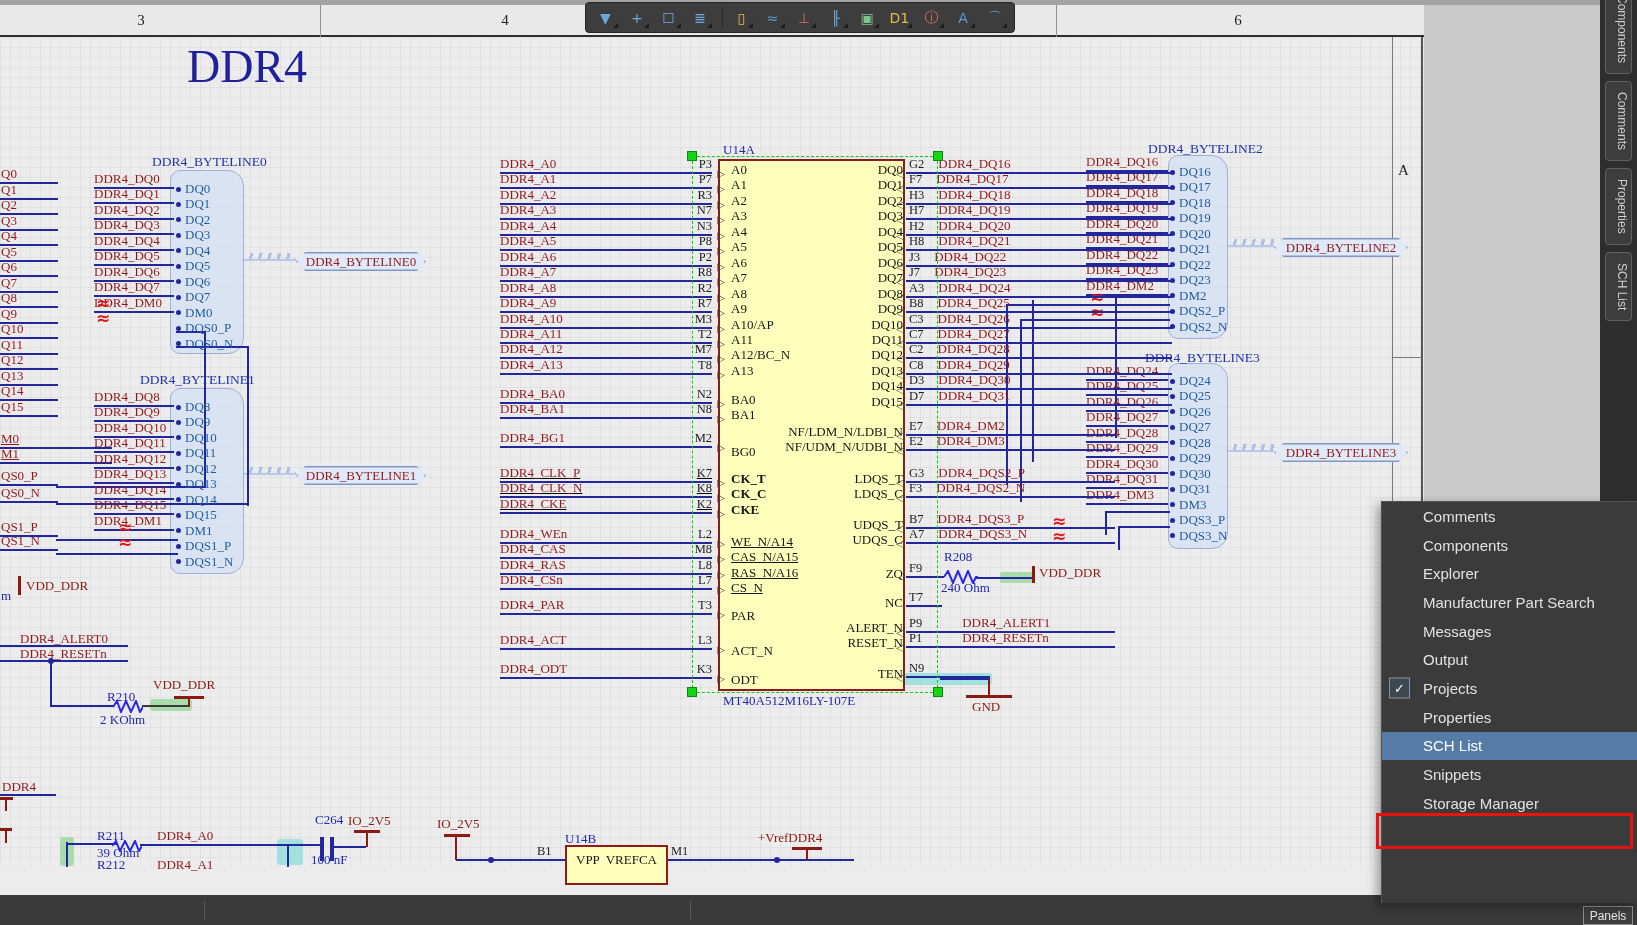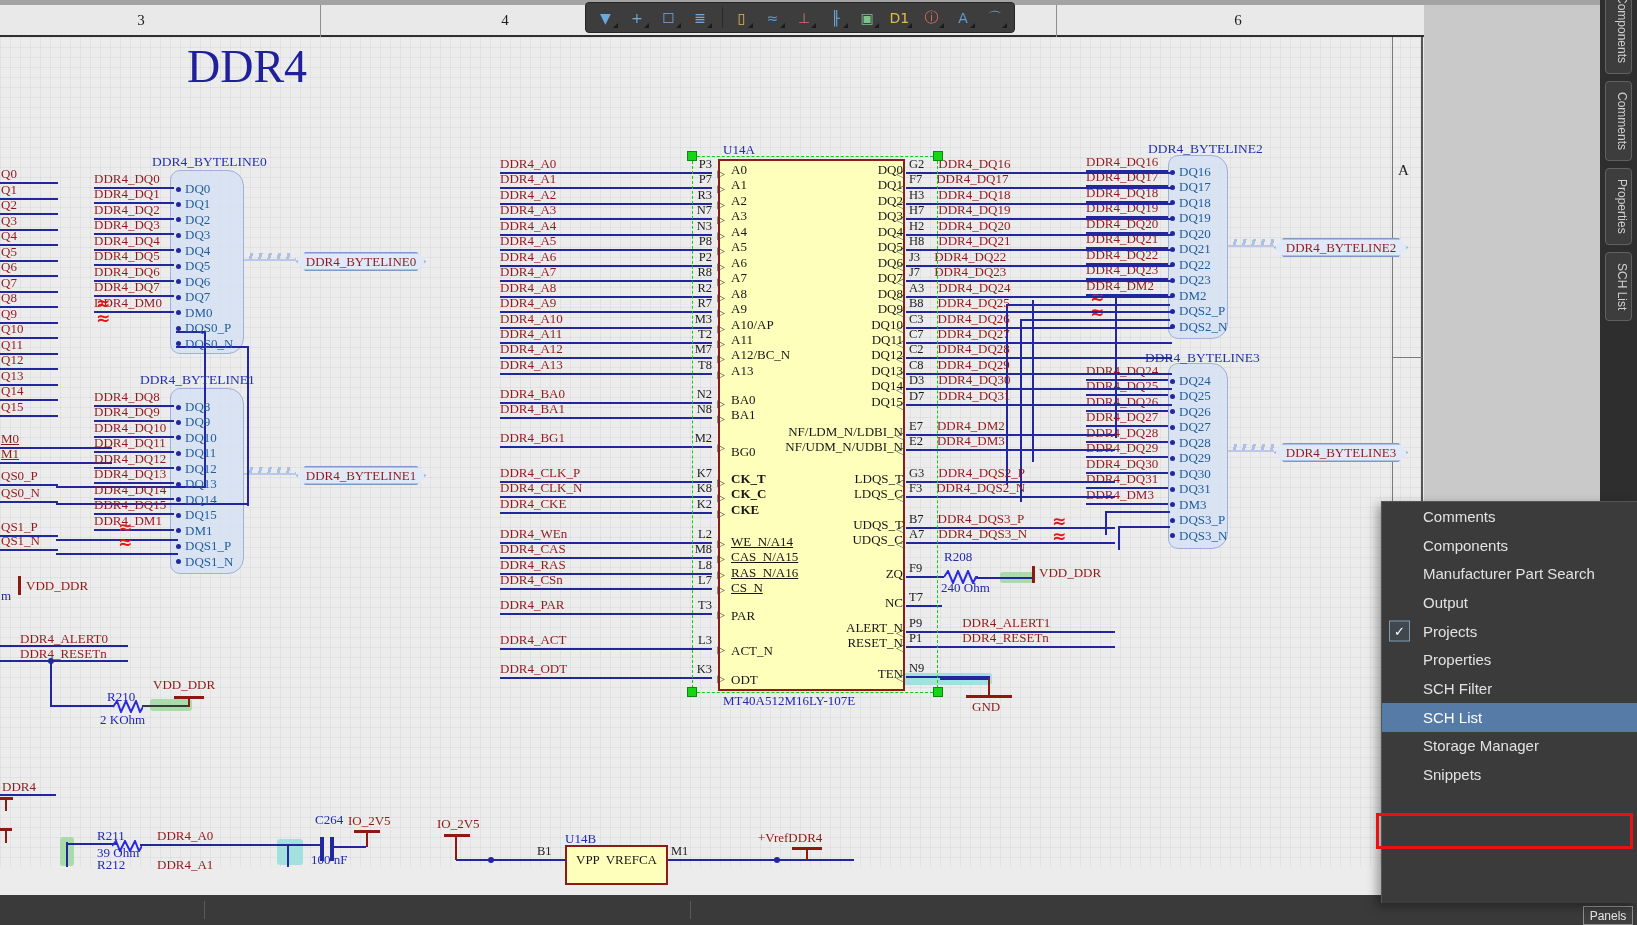--- a/index.html
+++ b/index.html
@@ -37,21 +37,21 @@
         display:flex;gap:14px;align-items:flex-end;padding-left:3px;z-index:3;}
   .rrow.narrow{width:209px;}
   .arr{position:absolute;font-size:10px;color:#444;bottom:-7px;z-index:3;}
   .pname{position:absolute;left:731px;font:13px "Liberation Serif",serif;color:#161616;z-index:3;white-space:nowrap;}
   .pname-r{position:absolute;right:734px;font:13px "Liberation Serif",serif;color:#161616;z-index:3;white-space:nowrap;}
   
   .g-addr{top:calc(159px + var(--i)*15.45px);}   .g-addr-n{top:calc(162px + var(--i)*15.45px);}
   .g-dq{top:calc(159px + var(--i)*15.45px);}     .g-dq-n{top:calc(162px + var(--i)*15.45px);}
   .g-ba{top:calc(389px + var(--i)*15.45px);}     .g-ba-n{top:calc(392px + var(--i)*15.45px);}
   .g-dm{top:calc(421px + var(--i)*15.45px);}     .g-dm-n{top:calc(424px + var(--i)*15.45px);}
-  .g-clk{top:calc(468px + var(--i)*15.45px);}    .g-clk-n{top:calc(471px + var(--i)*15.45px);font-weight:bold;}
+  .g-clk{top:calc(468px + var(--i)*15.45px);text-decoration:underline;}    .g-clk-n{top:calc(471px + var(--i)*15.45px);font-weight:bold;}
   .g-ldqs{top:calc(468px + var(--i)*15.45px);}   .g-ldqs-n{top:calc(471px + var(--i)*15.45px);}
   .g-cmd{top:calc(529px + var(--i)*15.45px);}    .g-cmd-n{top:calc(534px + var(--i)*15.45px);text-decoration:underline;}
   .g-udqs{top:calc(514px + var(--i)*15.45px);}   .g-udqs-n{top:calc(517px + var(--i)*15.45px);}
   
   .hregion{position:absolute;background:rgba(214,225,244,.8);border:1px solid #9fb0da;
            border-radius:10px 16px 16px 10px;z-index:1;}
   .htitle{position:absolute;color:#2233aa;font:13.5px "Liberation Serif",serif;z-index:3;white-space:nowrap;}
   .hrow{position:absolute;display:flex;align-items:flex-end;height:15px;z-index:3;}
   .hb0{left:94px;top:calc(174px + var(--i)*15.45px);}
   .hb1{left:94px;top:calc(392px + var(--i)*15.45px);}
@@ -882,58 +882,62 @@
 
         <span class="mi-label">Comments</span>
       </div>
 
       <div class="menu-item" style="--i: 1;">
 
         <span class="mi-label">Components</span>
       </div>
 
 
+      <div class="menu-item" style="--i: 3;">
+
+        <span class="mi-label">Explorer</span>
+      </div>
 
       <div class="menu-item" style="--i: 4;">
 
         <span class="mi-label">Manufacturer Part Search</span>
       </div>
 
+      <div class="menu-item" style="--i: 5;">
+
+        <span class="mi-label">Messages</span>
+      </div>
 
 
       <div class="menu-item" style="--i: 7;">
 
         <span class="mi-label">Output</span>
       </div>
 
       <div class="menu-item checked" style="--i: 8;">
         <span class="mi-check">✓</span>
         <span class="mi-label">Projects</span>
       </div>
 
       <div class="menu-item" style="--i: 9;">
 
         <span class="mi-label">Properties</span>
       </div>
 
-      <div class="menu-item" style="--i: 10;">
-
-        <span class="mi-label">SCH Filter</span>
-      </div>
 
       <div class="menu-item highlighted" style="--i: 11;">
 
         <span class="mi-label">SCH List</span>
       </div>
 
+      <div class="menu-item" style="--i: 12;">
+
+        <span class="mi-label">Snippets</span>
+      </div>
+
       <div class="menu-item" style="--i: 13;">
 
         <span class="mi-label">Storage Manager</span>
       </div>
-
-      <div class="menu-item" style="--i: 12;">
-
-        <span class="mi-label">Snippets</span>
-      </div>
     </div>
   <div class="abs" id="annot"></div>
 
 </div>
 
 </body></html>

